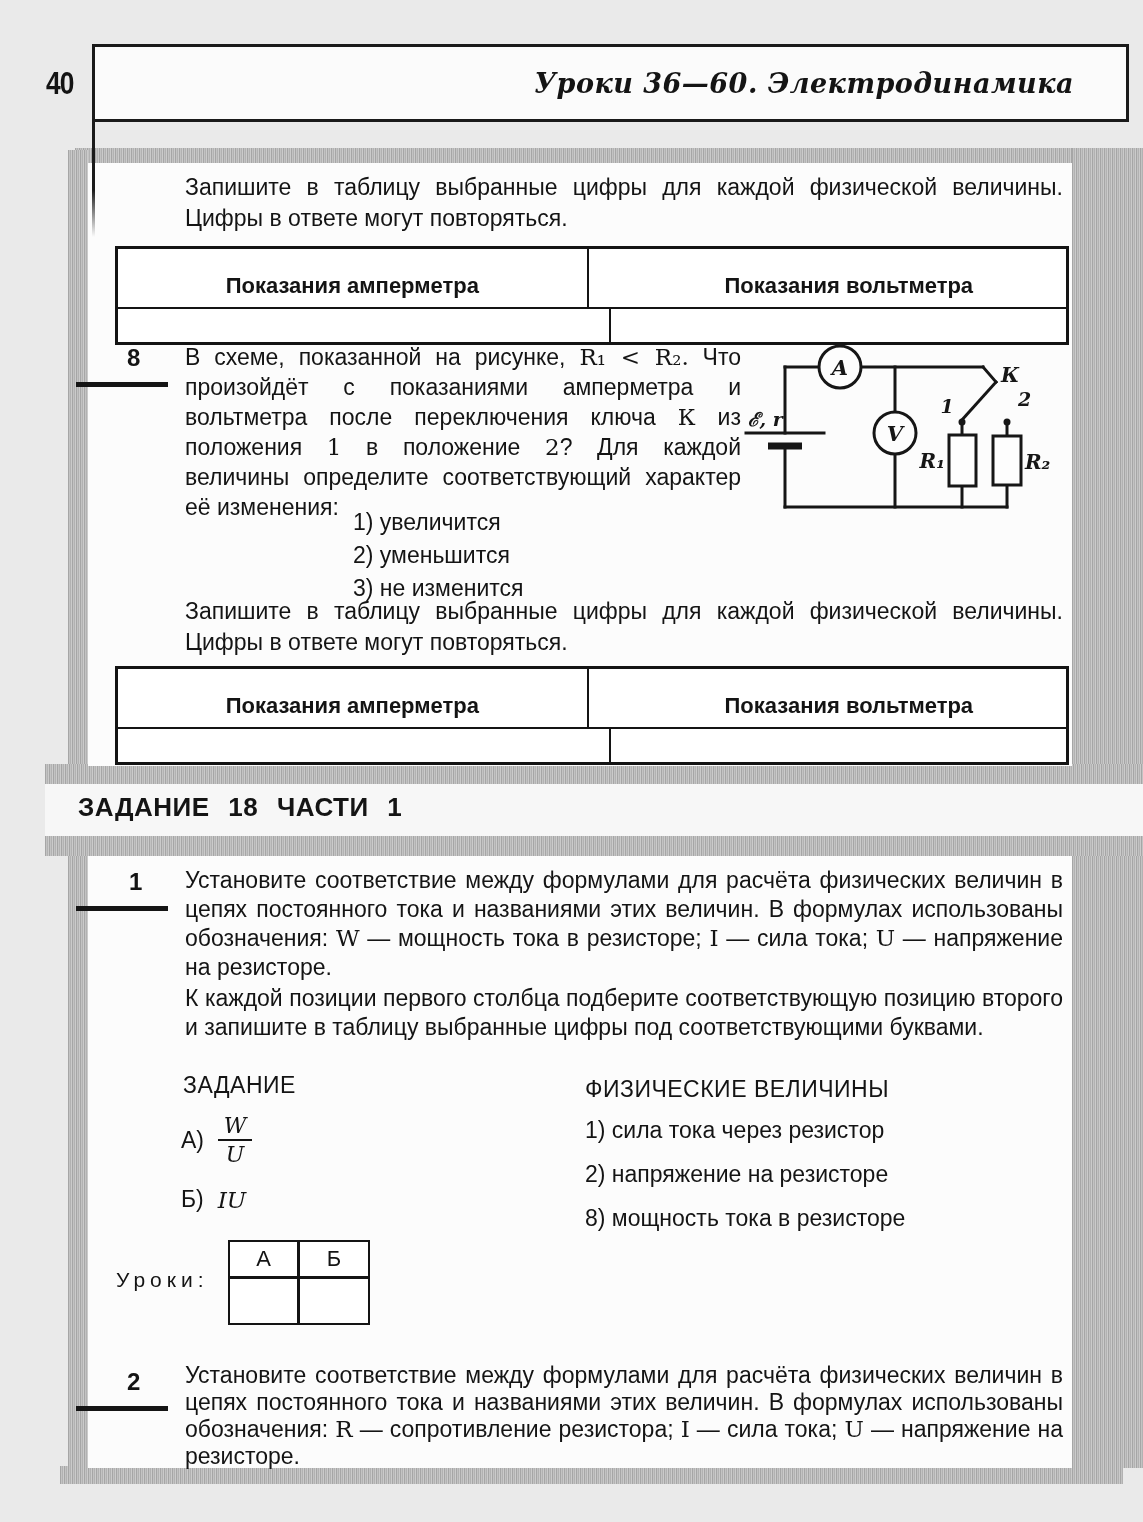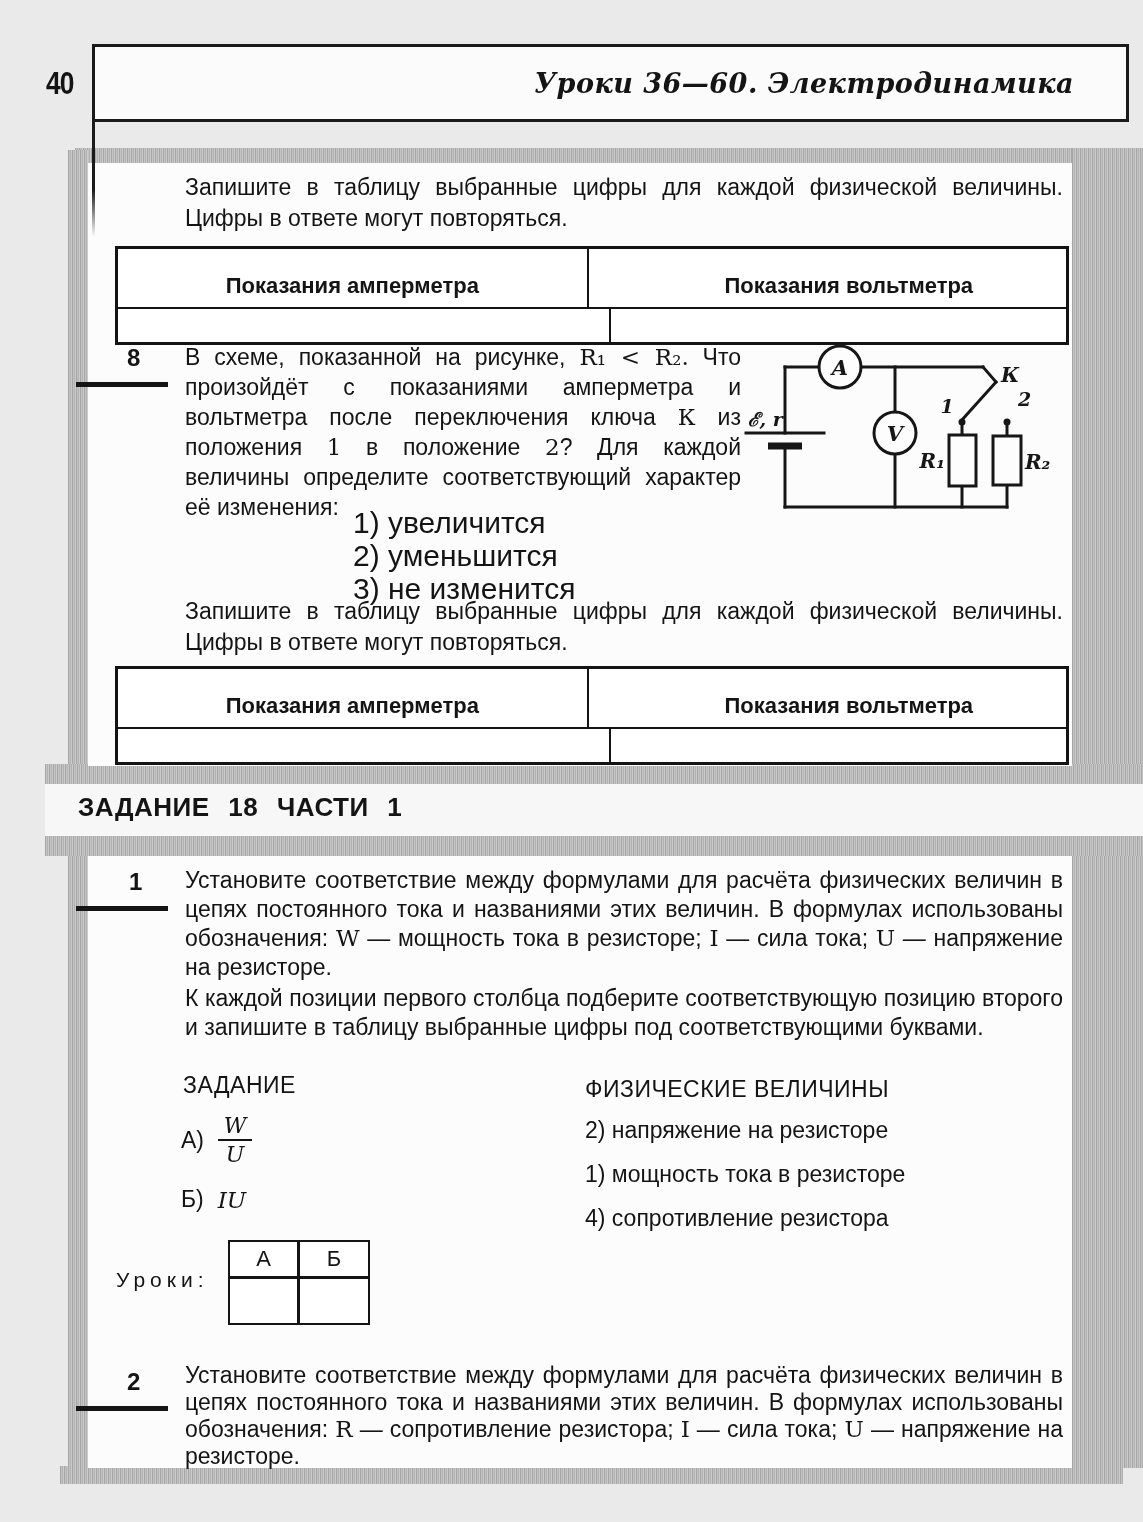--- a/index.html
+++ b/index.html
@@ -22,21 +22,21 @@
   
   .rtable{border:3px solid #141414;background:#fff;}
   .rrow{display:flex;}
   .rhead{border-bottom:2px solid #141414;}
   .rc{box-sizing:border-box;text-align:center;font-weight:700;font-size:22px;padding:24px 4px 8px;}
   .rc1{width:52%;border-right:2px solid #141414;}
   .rc2{width:48%;margin-left:43px;}
   .rd{height:33px;box-sizing:border-box;}
   .rd1{width:52%;border-right:2px solid #141414;}
   
-  .optline{font-size:30px;line-height:33px;}
+  .optline{font-size:23px;line-height:33px;}
   .qline{font-size:23px;margin-bottom:16px;line-height:28px;}
   .coltitle{font-size:23px;letter-spacing:.5px;}
   
   .sechead{font-size:26px;font-weight:700;letter-spacing:.5px;word-spacing:11px;}
   
   .fitem{display:flex;align-items:center;font-size:23px;}
   .flabel{margin-right:14px;}
   .frac{display:inline-flex;flex-direction:column;align-items:center;}
   .fn{font-family:"DejaVu Serif",serif;font-style:italic;font-size:22px;line-height:23px;}
   .fbar{width:34px;height:2px;background:#141414;margin:2px 0;}
@@ -179,23 +179,23 @@
       <span class="fn">U</span>
     </span>
   </div>
   <div class="abs fitem" style="left:181px;top:1186px;">
     <span class="flabel">Б)</span>
     <span class="fserif">IU</span>
   </div>
 
   <div class="abs coltitle" style="left:585px;top:1076px;">ФИЗИЧЕСКИЕ ВЕЛИЧИНЫ</div>
   <div class="abs" style="left:585px;top:1116px;">
+    <div class="qline">1) сила тока через резистор</div>
     <div class="qline">2) напряжение на резисторе</div>
-    <div class="qline">1) мощность тока в резисторе</div>
-    <div class="qline">4) сопротивление резистора</div>
+    <div class="qline">8) мощность тока в резисторе</div>
   </div>
 
   <div class="abs anslabel" style="left:116px;top:1268px;">Уроки:</div>
   <div class="abs atable" style="left:228px;top:1240px;">
     <div class="acell ahead acol1">А</div>
     <div class="acell ahead">Б</div>
     <div class="acell acol1"></div>
     <div class="acell"></div>
   </div>
 

